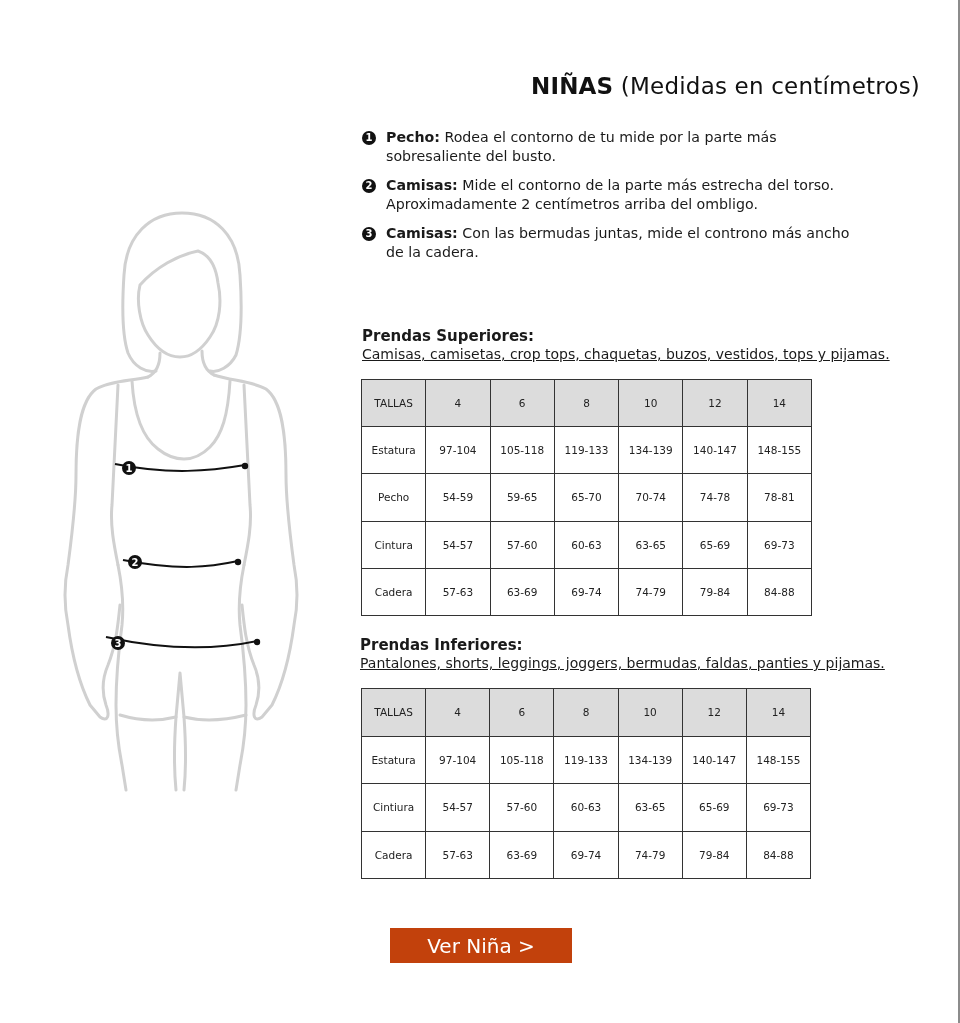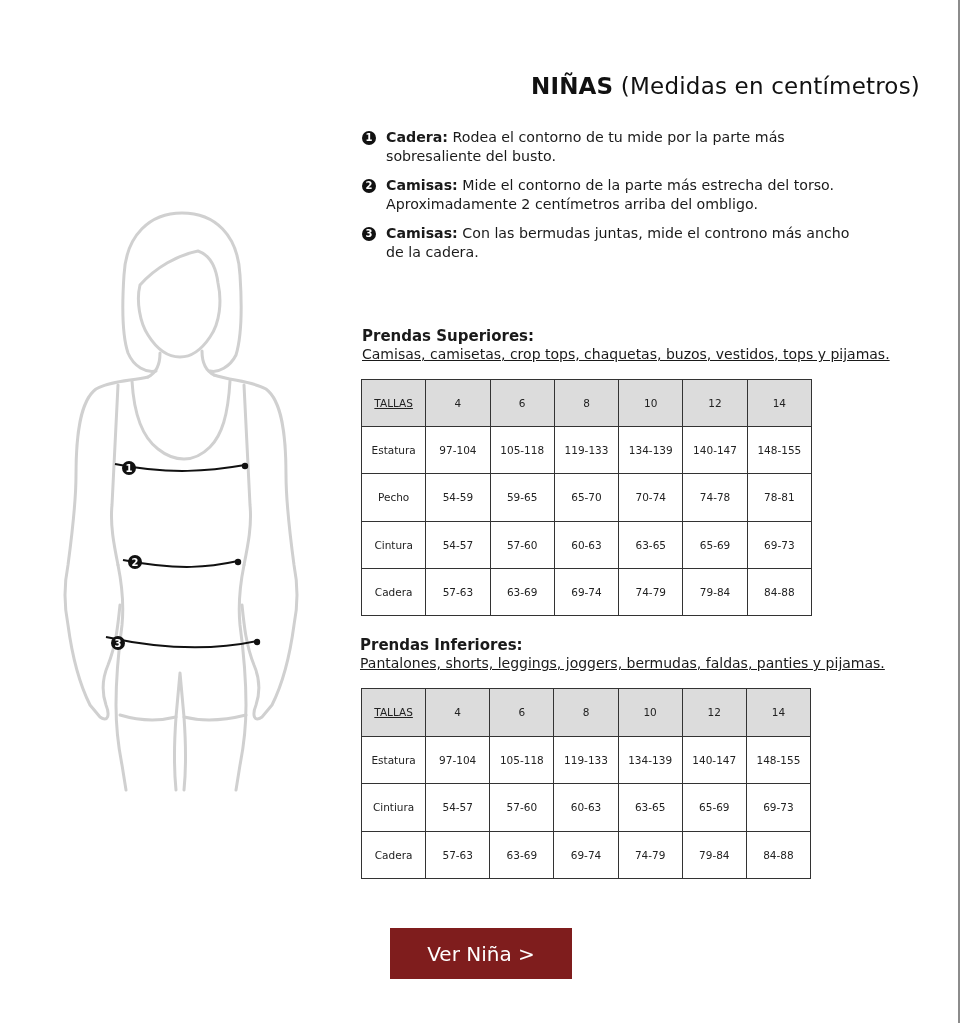--- a/index.html
+++ b/index.html
@@ -27,25 +27,25 @@
   .section .sh { font-size:15px; font-weight:bold; line-height:17px; }
   .section .sd { font-size:14px; line-height:19px; white-space:nowrap;text-decoration:underline; }
   table.sz {
     position:absolute; border-collapse:collapse; table-layout:fixed;
     font-size:10.5px; color:#222;
   }
   table.sz td {
     border:1.5px solid #333; text-align:center; vertical-align:middle; padding:0;
   }
   table.sz tr.head td { background:#dcdcdc; }
-  table.sz td.rowlabel { width:62px;text-decoration:underline; }
+  table.sz td.rowlabel { width:62px; }
   table.sz td.val { width:62px; }
   .btn {
-    position:absolute; left:390px; top:928px; width:182px; height:51px;
-    background:#7f1d1d; color:#fff; font-size:20px; border:none;
+    position:absolute; left:390px; top:928px; width:182px; height:35px;
+    background:#c2410c; color:#fff; font-size:20px; border:none;
     display:flex; align-items:center; justify-content:center; cursor:pointer;
     font-family:"DejaVu Sans", sans-serif;
   }
 </style>
 </head>
 <body>
 
 <div class="right-border"></div>
 
 <h1 class="title"><span class="strong">NIÑAS</span><span> (Medidas en centímetros)</span></h1>
@@ -94,21 +94,21 @@
   </g>
   <g>
     <circle cx="58" cy="438" r="7" fill="#111"></circle>
     <text x="58" y="442" font-size="10" font-weight="bold" fill="#fff" text-anchor="middle" font-family="DejaVu Sans, sans-serif">3</text>
   </g>
 </svg>
 
 <div class="instr">
   <div class="item">
     <span class="num">1</span>
-    <span class="lbl">Cadera:</span><span> Rodea el contorno de tu mide por la parte más</span><br>
+    <span class="lbl">Pecho:</span><span> Rodea el contorno de tu mide por la parte más</span><br>
     <span>sobresaliente del busto.</span>
   </div>
   <div class="item">
     <span class="num">2</span>
     <span class="lbl">Camisas:</span><span> Mide el contorno de la parte más estrecha del torso.</span><br>
     <span>Aproximadamente 2 centímetros arriba del ombligo.</span>
   </div>
   <div class="item">
     <span class="num">3</span>
     <span class="lbl">Camisas:</span><span> Con las bermudas juntas, mide el controno más ancho</span><br>

